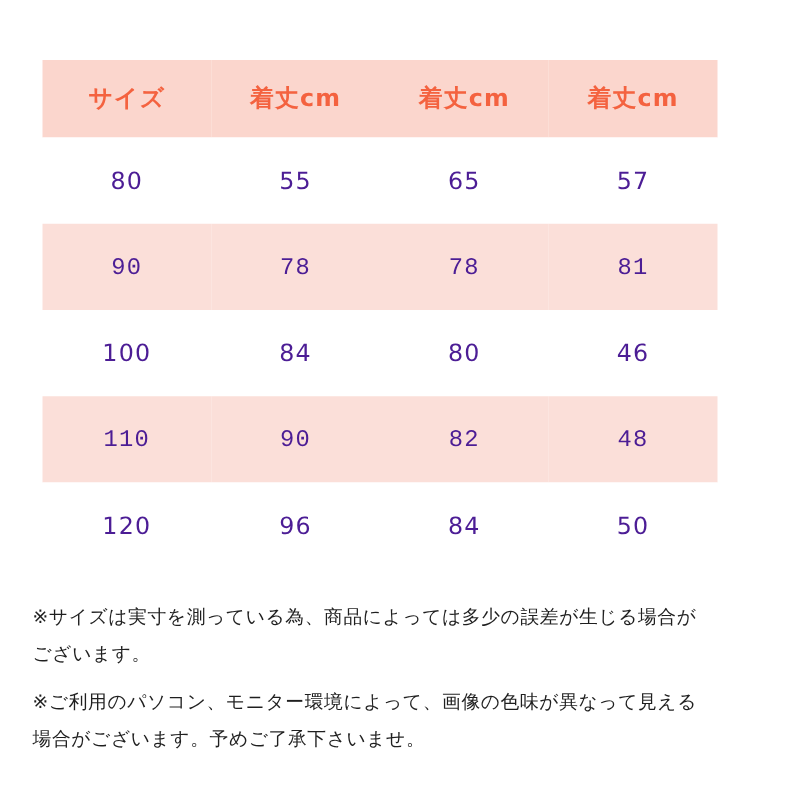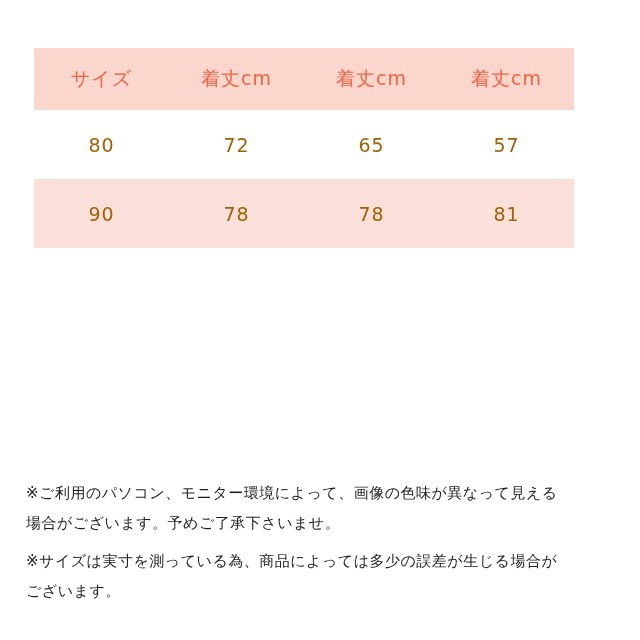--- a/index.html
+++ b/index.html
@@ -32,33 +32,34 @@
     text-align: center;
     vertical-align: middle;
     padding: 0;
     border: none;
   }
   .size-table thead th {
     height: 62px;
     background: #fbd6cd;
     color: #f4623f;
     font-size: 19px;
-    font-weight: normal;
+    font-weight: bold;
     letter-spacing: 1px;
     margin-left: 11px;
   }
   .size-table tbody td {
     height: 69px;
     font-size: 19px;
-    color: #a16207;
+    color: #4c1d95;
     font-weight: normal;
     letter-spacing: 1px;
   }
   .size-table tbody tr.shaded td {
     background: #fbdfd9;
+    font-family: Liberation Mono, monospace;
   }
   .size-table tbody tr.plain td {
     background: #ffffff;
   }
   .notes {
     position: absolute;
     left: 26px;
     top: 478px;
     width: 590px;
     color: #1f1f1f;
@@ -83,37 +84,55 @@
       <tr>
         <th>サイズ</th>
         <th>着丈cm</th>
         <th>着丈cm</th>
         <th>着丈cm</th>
       </tr>
     </thead>
     <tbody>
       <tr class="plain">
         <td>80</td>
-        <td>72</td>
+        <td>55</td>
         <td>65</td>
         <td>57</td>
       </tr>
       <tr class="shaded">
         <td>90</td>
         <td>78</td>
         <td>78</td>
         <td>81</td>
       </tr>
+      <tr class="plain">
+        <td>100</td>
+        <td>84</td>
+        <td>80</td>
+        <td>46</td>
+      </tr>
+      <tr class="shaded">
+        <td>110</td>
+        <td>90</td>
+        <td>82</td>
+        <td>48</td>
+      </tr>
+      <tr class="plain">
+        <td>120</td>
+        <td>96</td>
+        <td>84</td>
+        <td>50</td>
+      </tr>
     </tbody>
   </table>
 
   <div class="notes">
     <div class="note-block">
+      <div class="note-line">※サイズは実寸を測っている為、商品によっては多少の誤差が生じる場合が</div>
+      <div class="note-line">ございます。</div>
+    </div>
+    <div class="note-block">
       <div class="note-line">※ご利用のパソコン、モニター環境によって、画像の色味が異なって見える</div>
       <div class="note-line">場合がございます。予めご了承下さいませ。</div>
-    </div>
-    <div class="note-block">
-      <div class="note-line">※サイズは実寸を測っている為、商品によっては多少の誤差が生じる場合が</div>
-      <div class="note-line">ございます。</div>
     </div>
   </div>
 
 </div>
 
 </body></html>

